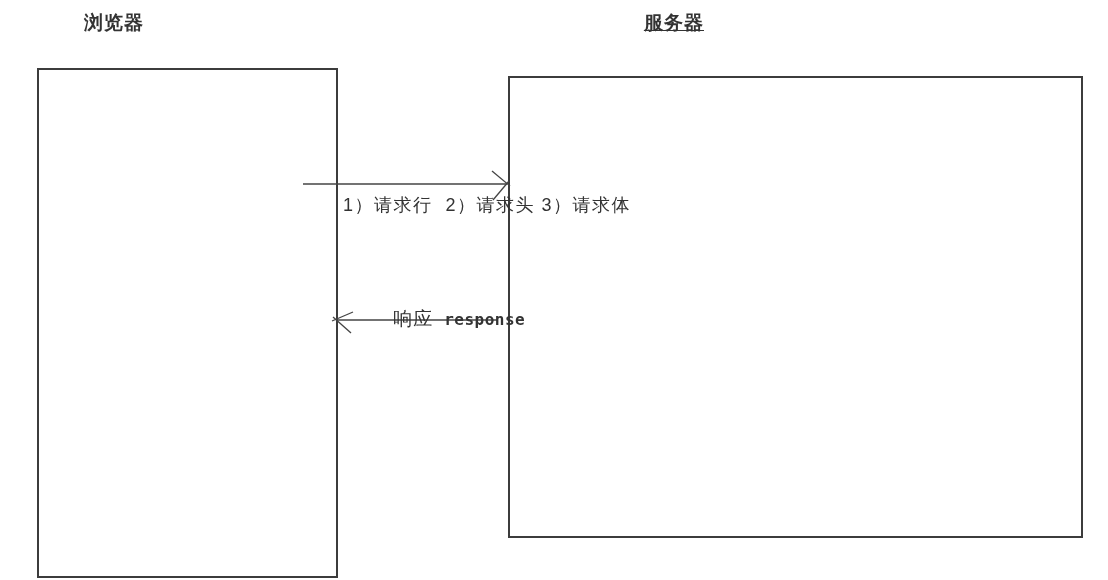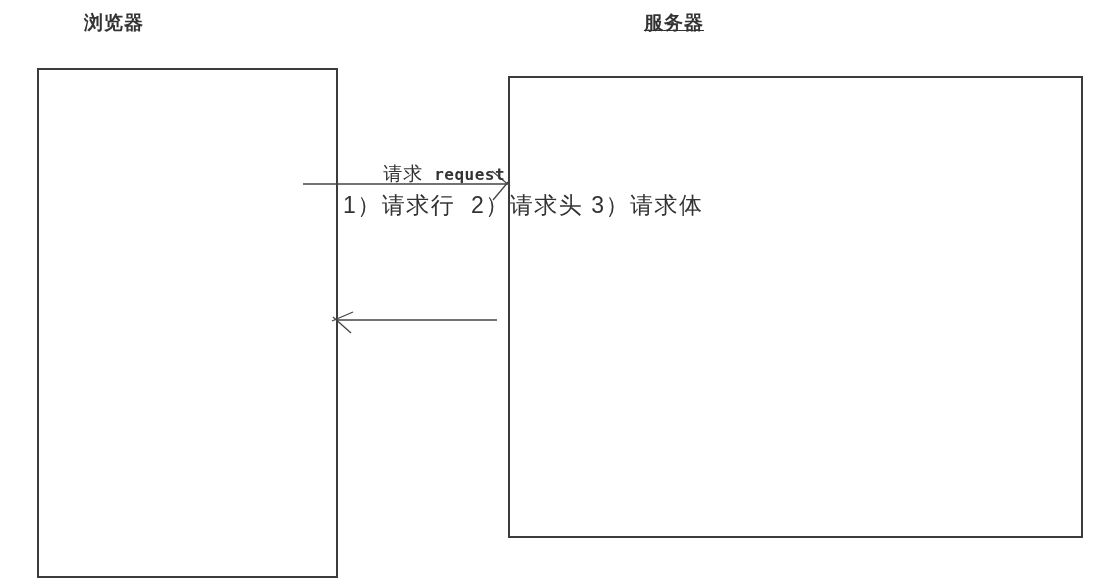--- a/index.html
+++ b/index.html
@@ -64,21 +64,21 @@
     font-family: "DejaVu Sans Mono", monospace;
     font-size: 16px;
     font-weight: 600;
     letter-spacing: 0.5px;
     margin-left: 11px;
   }
   .request-label  { left: 358px; top: 138px; }
   .response-label { left: 368px; top: 283px; }
   .detail {
     position: absolute;
-    font-size: 23px;
+    font-size: 18px;
     letter-spacing: 1.5px;
     line-height: 24px;
     white-space: pre;
   }
   .request-detail  { left: 343px; top: 193px; }
   .response-detail { left: 349px; top: 336px; }
 </style>
 </head>
 <body>
 
@@ -98,21 +98,21 @@
       <line x1="492" y1="171" x2="510" y2="186"></line>
       <line x1="509" y1="181" x2="493" y2="200"></line>
     </g>
     <g style="stroke: var(--line-color, #444444); stroke-width: 1.3; fill: none;">
       <line x1="336" y1="320" x2="497" y2="320"></line>
       <line x1="353" y1="312" x2="332" y2="321"></line>
       <line x1="333" y1="317" x2="351" y2="333"></line>
     </g>
   </svg>
 
-  <div class="arrow-label request-label">
-    <span>请求</span><span class="en">request</span>
-  </div>
 
   <div class="detail request-detail">1）请求行  2）请求头 3）请求体</div>
 
+  <div class="arrow-label response-label">
+    <span>响应</span><span class="en">response</span>
+  </div>
 
 
 </div>
 
 </body></html>

